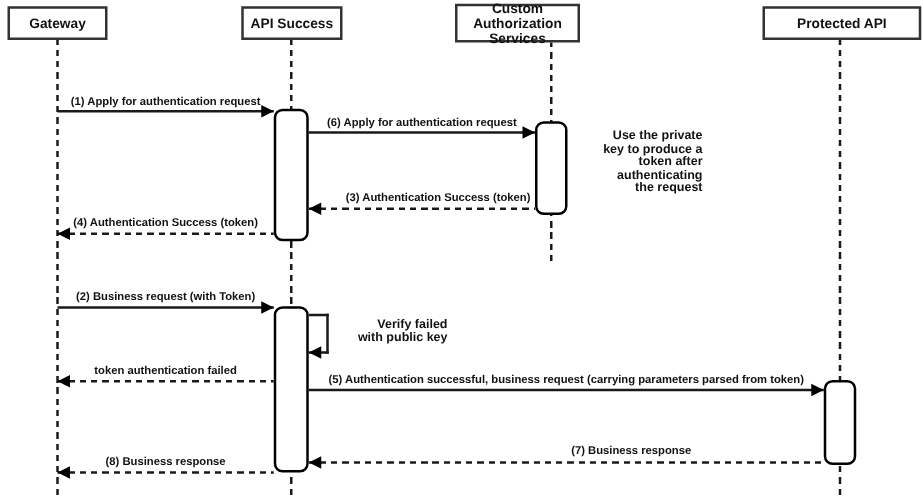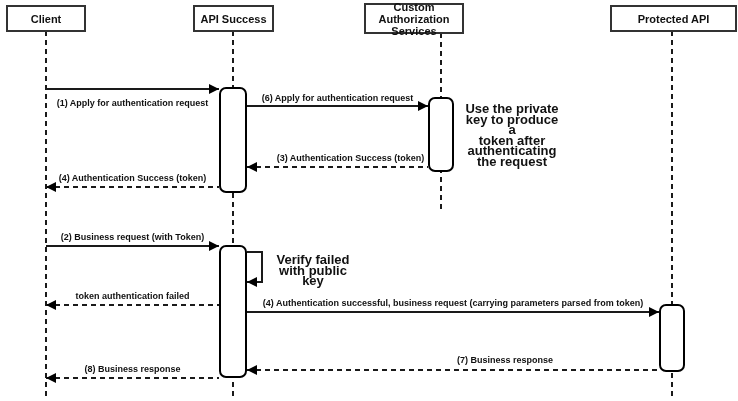--- a/index.html
+++ b/index.html
@@ -28,53 +28,53 @@
   .line-v { position:absolute; width:2px; background:#1a1a1a; z-index:4; }
   .ah { position:absolute; width:0; height:0; z-index:5;
     border-top:5px solid transparent; border-bottom:5px solid transparent; }
   .ah.right { border-left:10px solid #000; }
   .ah.left  { border-right:10px solid #000; }
   .mlabel {
     position:absolute; font-size:9px; font-weight:bold; text-align:center;
     white-space:nowrap; z-index:5; line-height:10px;
   }
   .block-text {
-    position:absolute; font-size:13px; font-weight:bold; text-align:center;
+    position:absolute; font-size:10px; font-weight:bold; text-align:right;
     white-space:pre-line; line-height:10.5px; z-index:5;
   }
 </style>
 </head>
 <body>
 
 <div class="canvas">
 
   <div class="lifeline" style="left:45px; top:31px; height:368px;"></div>
   <div class="lifeline" style="left:232px; top:31px; height:368px;"></div>
   <div class="lifeline" style="left:440px; top:33px; height:179px;"></div>
   <div class="lifeline" style="left:671px; top:31px; height:368px;"></div>
 
   <div class="actor" style="left:6px; top:5px; width:80px; height:27px;">
-    <span>Client</span>
+    <span>Gateway</span>
   </div>
   <div class="actor" style="left:193px; top:5px; width:81px; height:27px;">
     <span>API Success</span>
   </div>
   <div class="actor" style="left:364px; top:3px; width:100px; height:31px;">
     <span>Custom Authorization Services</span>
   </div>
   <div class="actor" style="left:610px; top:5px; width:127px; height:27px;">
     <span>Protected API</span>
   </div>
 
   <div class="activation" style="left:219px; top:87px; width:28px; height:106px;"></div>
   <div class="activation" style="left:428px; top:97px; width:26px; height:75px;"></div>
   <div class="activation" style="left:219px; top:245px; width:28px; height:133px;"></div>
   <div class="activation" style="left:659px; top:304px; width:26px; height:68px;"></div>
 
-  <div class="mlabel" style="left:46px; top:76px; width:173px;margin-top:22px;">(1) Apply for authentication request</div>
+  <div class="mlabel" style="left:46px; top:76px; width:173px;">(1) Apply for authentication request</div>
   <div class="line-h" style="left:46px; top:88px; width:173px;"></div>
   <div class="ah right" style="left:209px; top:84px;"></div>
 
   <div class="mlabel" style="left:247px; top:93px; width:181px;">(6) Apply for authentication request</div>
   <div class="line-h" style="left:247px; top:105px; width:181px;"></div>
   <div class="ah right" style="left:418px; top:101px;"></div>
 
   <div class="block-text" style="left:462px; top:104px; width:100px;">Use the private
 key to produce a
 token after
@@ -97,21 +97,21 @@
   <div class="line-v" style="left:261px; top:251px; height:32px;"></div>
   <div class="line-h" style="left:247px; top:281px; width:16px;"></div>
   <div class="ah left" style="left:247px; top:277px;"></div>
   <div class="block-text" style="left:268px; top:255px; width:90px;">Verify failed
 with public key</div>
 
   <div class="mlabel" style="left:46px; top:291px; width:173px;">token authentication failed</div>
   <div class="line-h dashed" style="left:46px; top:304px; width:173px;"></div>
   <div class="ah left" style="left:46px; top:300px;"></div>
 
-  <div class="mlabel" style="left:247px; top:298px; width:412px;">(4) Authentication successful, business request (carrying parameters parsed from token)</div>
+  <div class="mlabel" style="left:247px; top:298px; width:412px;">(5) Authentication successful, business request (carrying parameters parsed from token)</div>
   <div class="line-h" style="left:247px; top:311px; width:412px;"></div>
   <div class="ah right" style="left:649px; top:307px;"></div>
 
   <div class="mlabel" style="left:263px; top:355px; width:392px;padding-left:46px;">(7) Business response</div>
   <div class="line-h dashed" style="left:247px; top:369px; width:412px;"></div>
   <div class="ah left" style="left:247px; top:365px;"></div>
 
   <div class="mlabel" style="left:46px; top:364px; width:173px;">(8) Business response</div>
   <div class="line-h dashed" style="left:46px; top:377px; width:173px;"></div>
   <div class="ah left" style="left:46px; top:373px;"></div>

